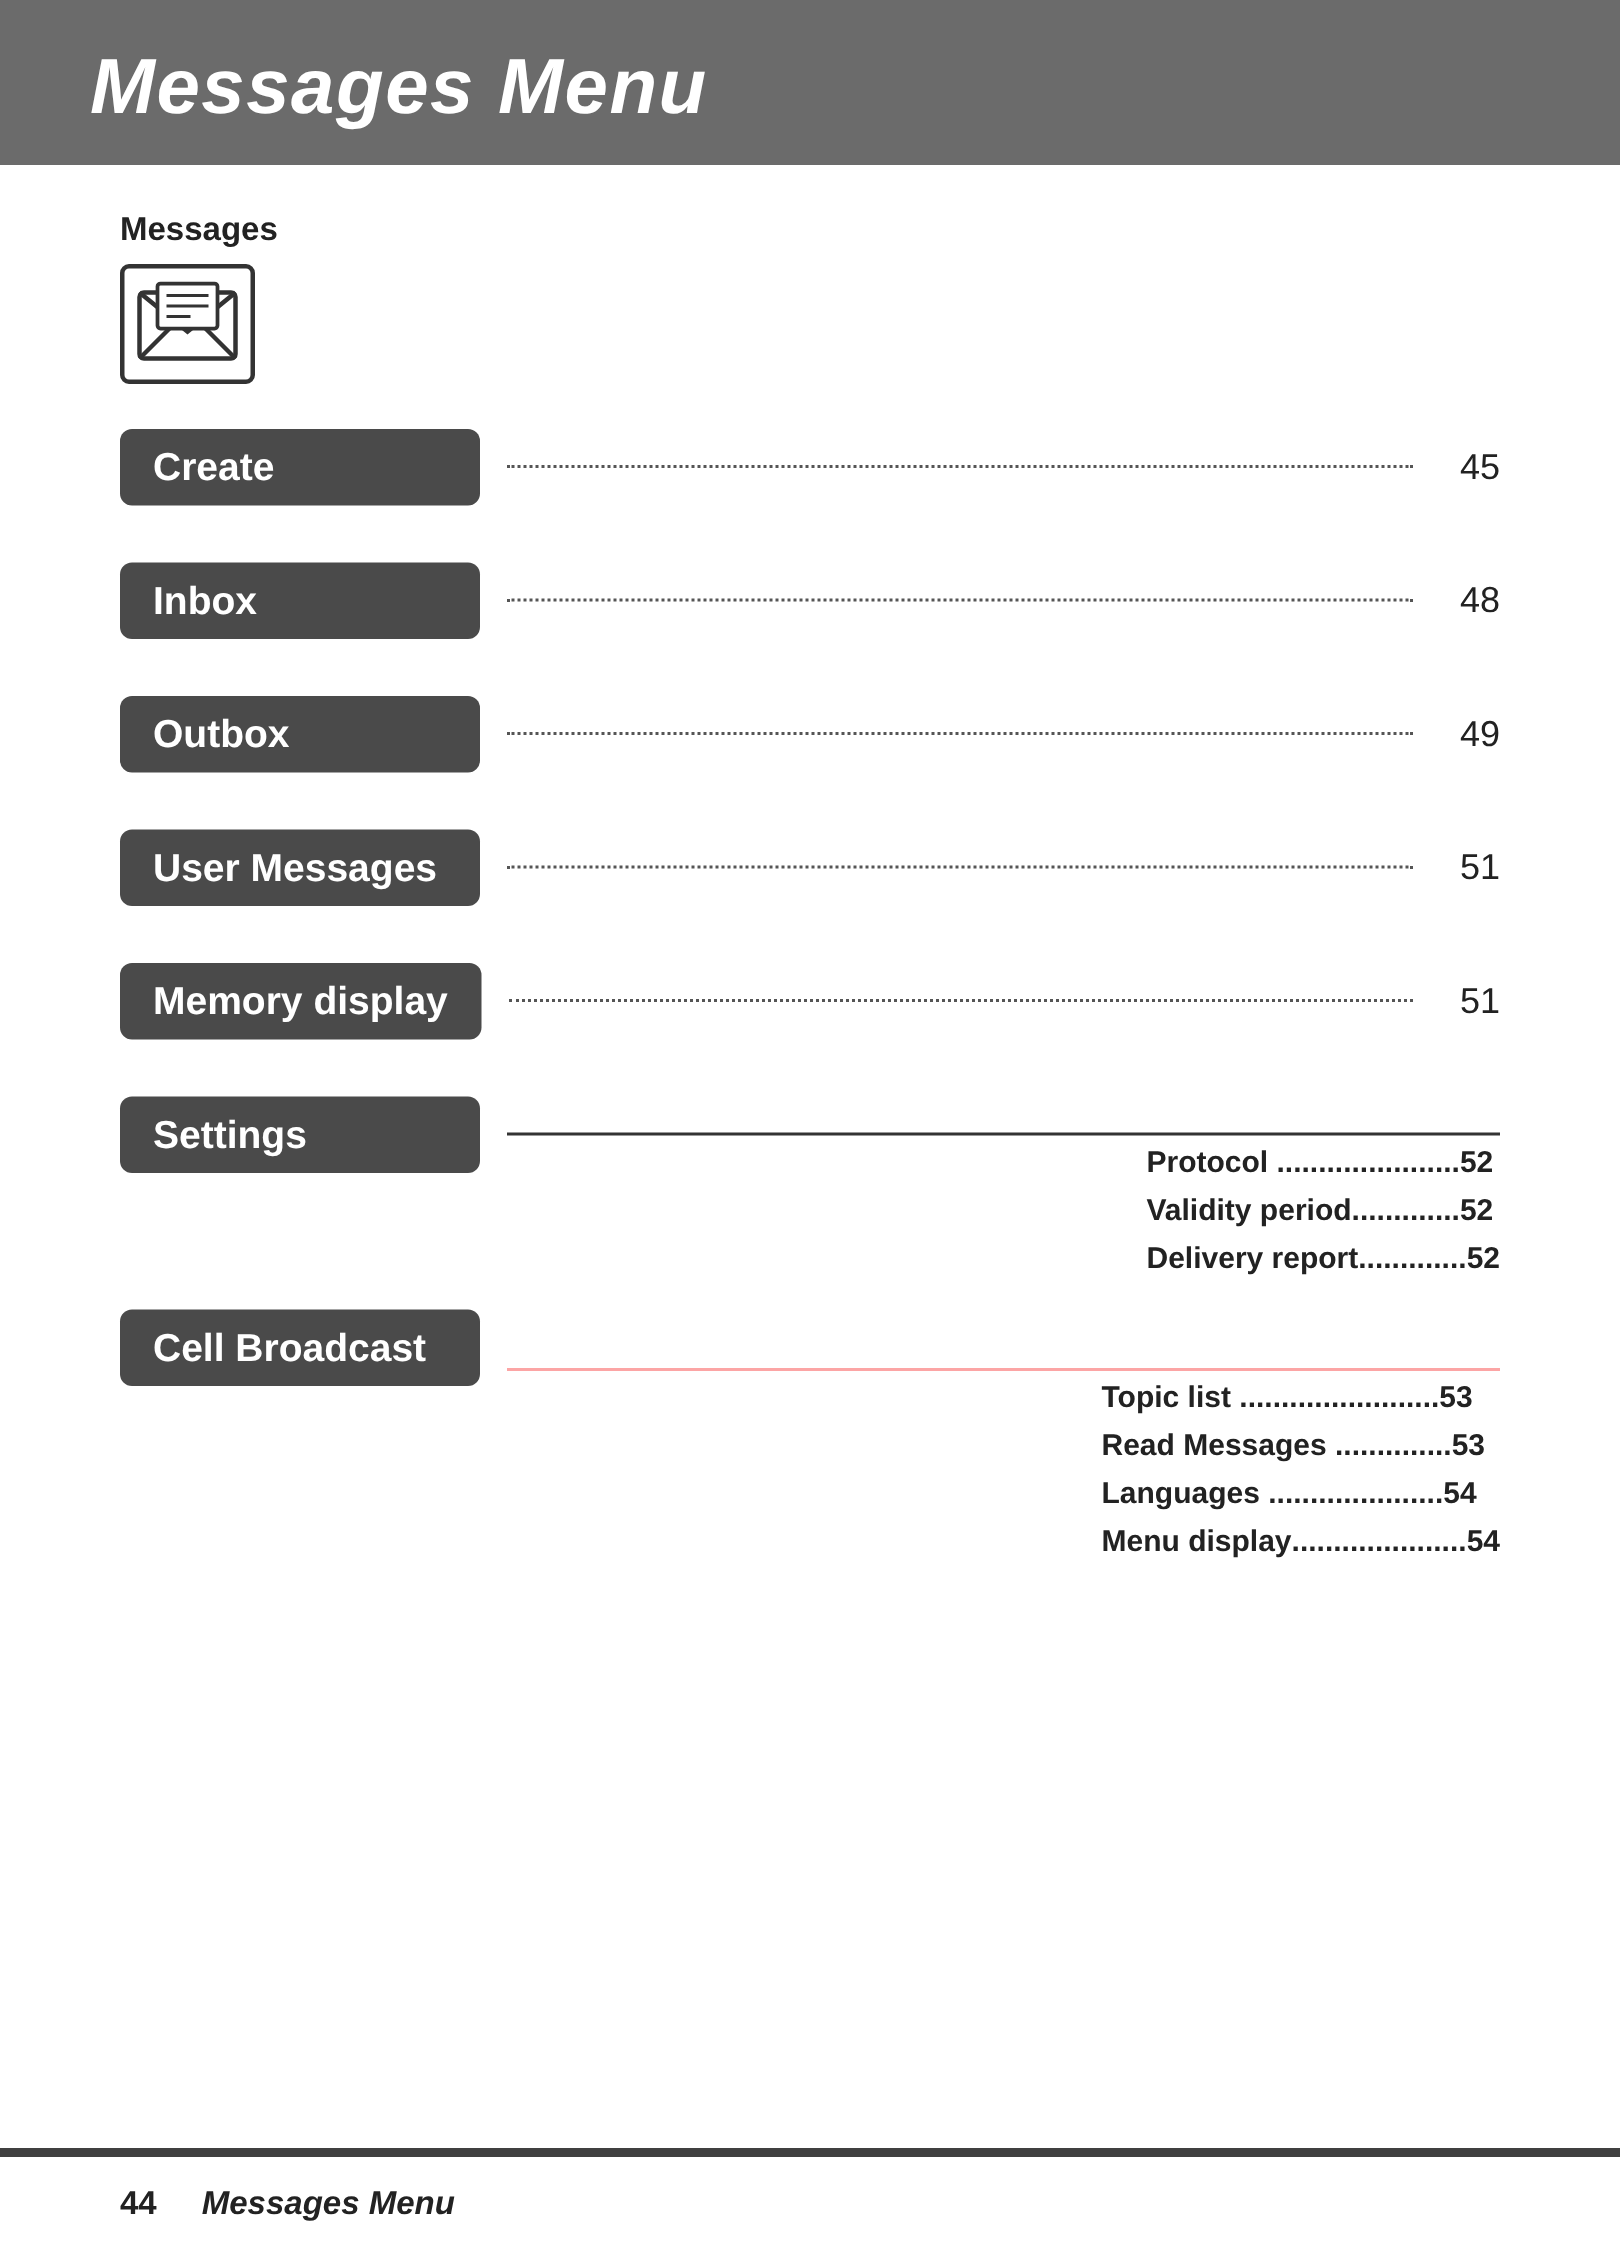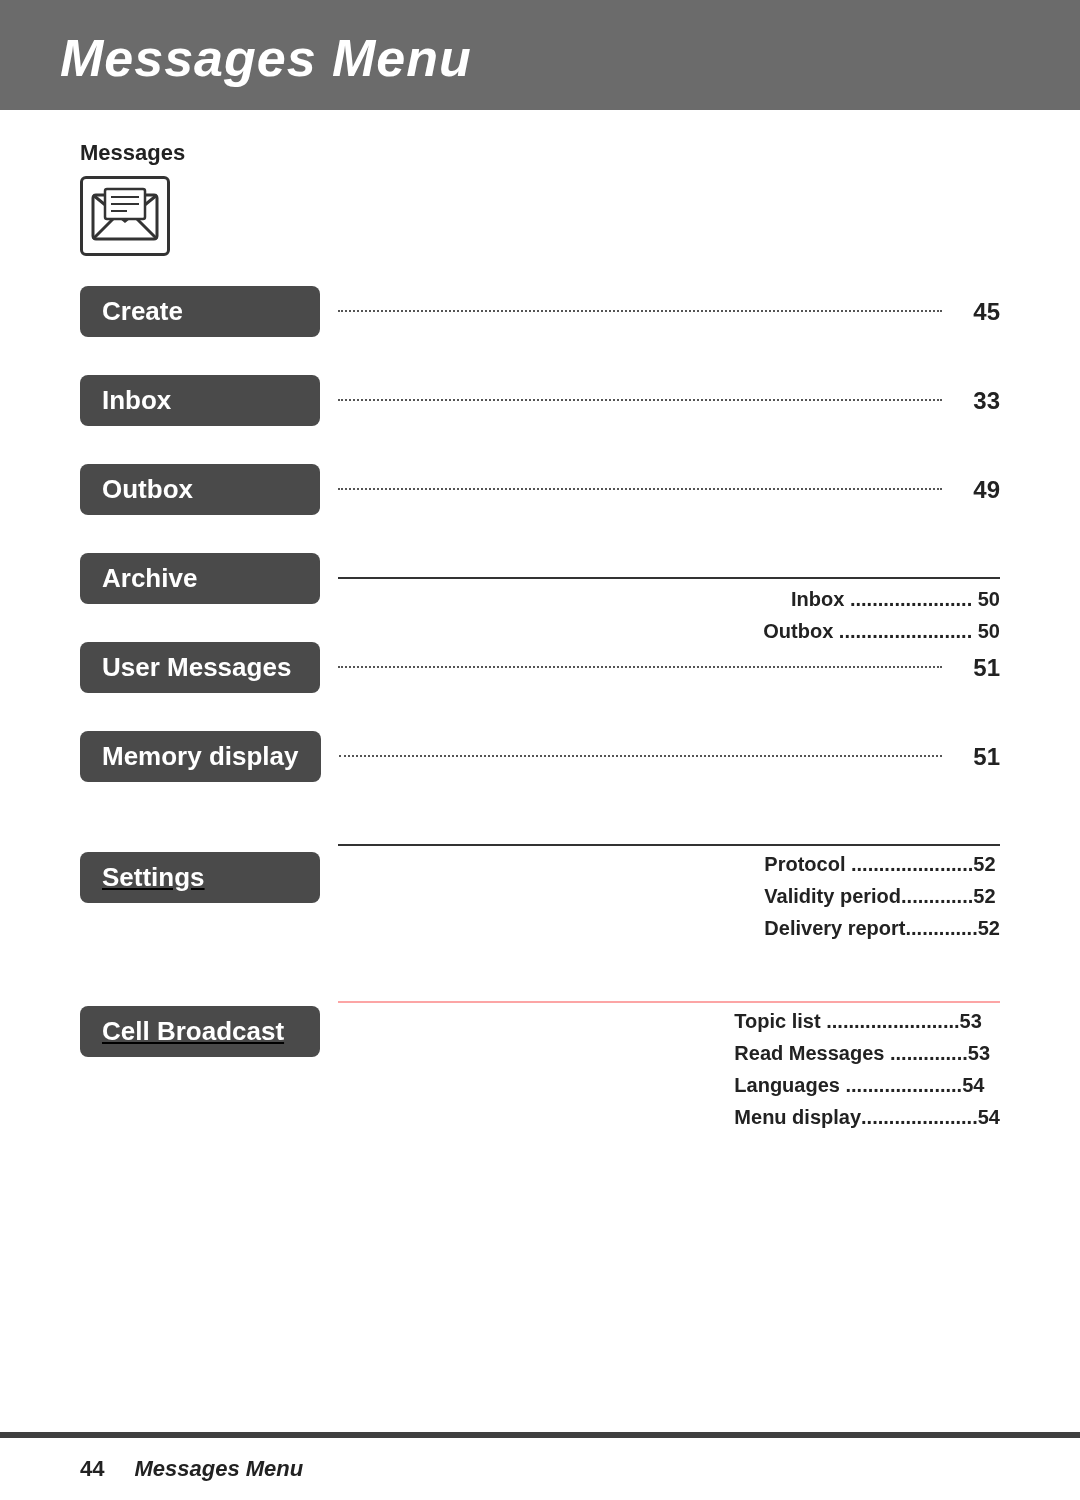--- a/index.html
+++ b/index.html
@@ -71,21 +71,21 @@
     .dots-line {
       flex: 1;
       border-bottom: 2px dotted #555;
       margin: 0 18px;
       position: relative;
       top: 24px;
     }
 
     .page-num {
       font-size: 24px;
-      font-weight: 700;
+      font-weight: 400;
       color: #222;
       min-width: 40px;
       text-align: right;
       margin-top: 12px;
       flex-shrink: 0;
     }
 
     .sub-item {
       font-size: 20px;
       font-weight: 700;
@@ -95,23 +95,22 @@
     }
 
     .archive-row {
       display: flex;
       align-items: flex-start;
       margin-bottom: 38px;
     }
 
     .settings-row {
       display: flex;
-      align-items: center;
+      align-items: flex-start;
       margin-bottom: 28px;
-      text-decoration: underline;
     }
 
     .footer-bar {
       position: absolute;
       bottom: 0;
       left: 0;
       right: 0;
       border-top: 6px solid #404040;
       padding: 18px 80px;
       display: flex;
@@ -162,46 +161,29 @@
 
   <div class="menu-row">
     <div class="menu-btn">Create</div>
     <div class="dots-line"></div>
     <div class="page-num">45</div>
   </div>
 
   <div class="menu-row">
     <div class="menu-btn">Inbox</div>
     <div class="dots-line"></div>
-    <div class="page-num">33</div>
+    <div class="page-num">48</div>
   </div>
 
   <div class="menu-row">
     <div class="menu-btn">Outbox</div>
     <div class="dots-line"></div>
     <div class="page-num">49</div>
   </div>
 
-  <div class="archive-row">
-    <div class="menu-btn">Archive</div>
-    <div style="flex:1; margin-left:18px; margin-top:24px; border-top:2px solid #333; position:relative;">
-      <div style="position:absolute; right:0; top:-2px; display:flex; flex-direction:column; align-items:flex-end; margin-top:4px;">
-        <span class="sub-item" style="margin-top:2px;">
-          <span>Inbox</span>
-          <span> ......................</span>
-          <span>50</span>
-        </span>
-        <span class="sub-item">
-          <span>Outbox</span>
-          <span> ........................</span>
-          <span>50</span>
-        </span>
-      </div>
-    </div>
-  </div>
 
   <div class="menu-row">
     <div class="menu-btn">User Messages</div>
     <div class="dots-line"></div>
     <div class="page-num">51</div>
   </div>
 
   <div class="menu-row">
     <div class="menu-btn">Memory display</div>
     <div class="dots-line"></div>

